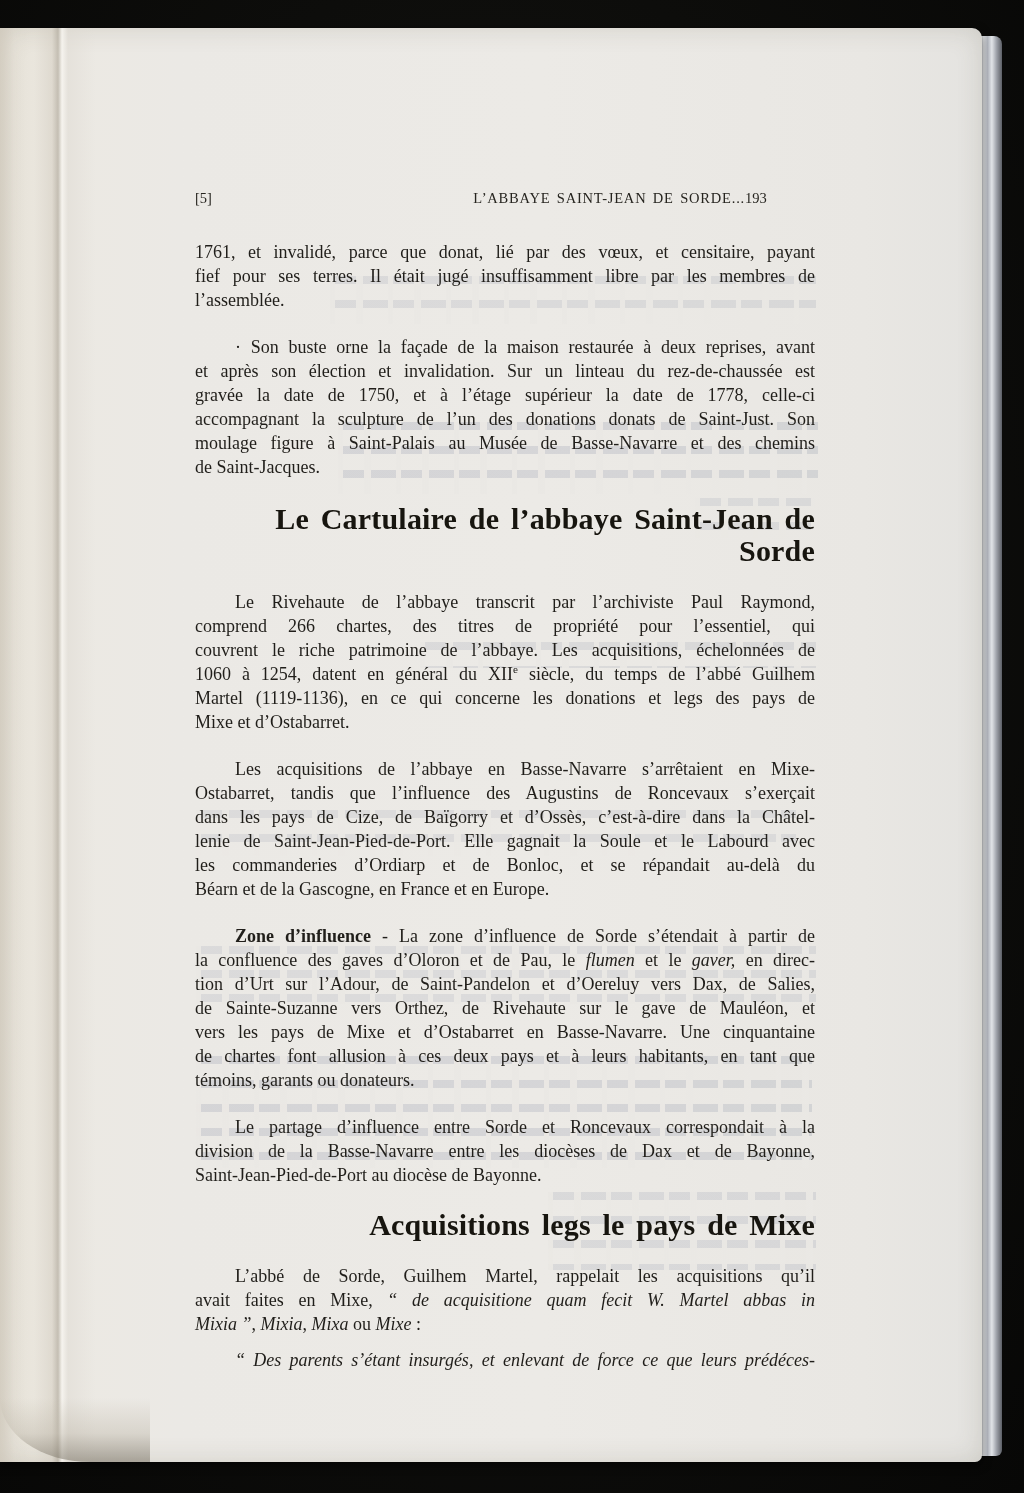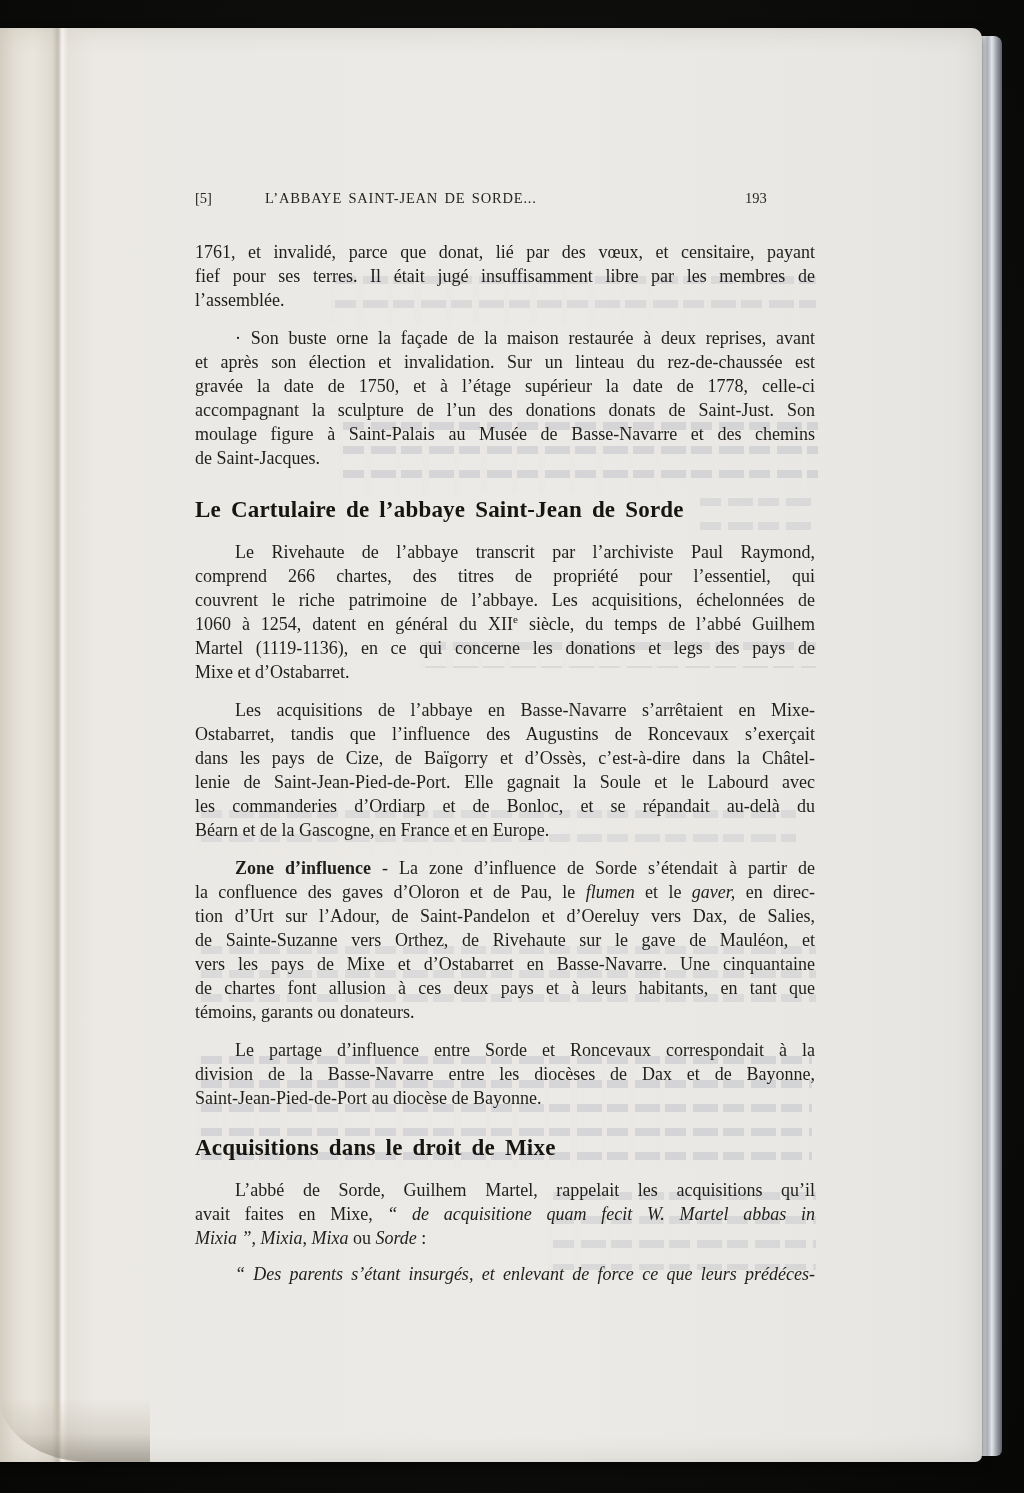--- a/index.html
+++ b/index.html
@@ -44,31 +44,31 @@
     filter:blur(.7px);
   }
   
   .content{
     position:absolute;left:195px;top:190px;width:620px;color:#201e1a;
   }
   .pageheader{
     display:grid;grid-template-columns:70px 1fr 70px;align-items:baseline;
     font-size:14.5px;margin-bottom:33px;color:#26241f;
   }
-  .pageheader .rt{text-align:left;letter-spacing:.8px;word-spacing:2px;}
+  .pageheader .rt{text-align:right;letter-spacing:.8px;word-spacing:2px;}
   .pageheader .pn{text-align:left;}
   .doc{font-size:18px;line-height:24px;}
-  .para{margin:14px 0 0 0;}
+  .para{margin:23px 0 0 0;}
   .line{text-align:justify;text-align-last:justify;}
   .line.last{text-align-last:left;}
   .para.ind .line:first-child{text-indent:40px;}
   .para.gap{margin-top:12px;}
   h2.sec{
-    font-size:23px;line-height:32px;font-weight:bold;color:#17150f;
-    margin:24px 0 9px 0;word-spacing:4px;letter-spacing:.2px;
+    font-size:30px;line-height:32px;font-weight:bold;color:#17150f;
+    margin:24px 0 9px 0;word-spacing:4px;letter-spacing:.2px;text-align:right;
   }
   h2.sec.s2{margin-top:22px;}
   .doc i{font-style:italic;}
   .doc b{font-weight:bold;}
   .doc sup{font-size:.62em;vertical-align:super;line-height:0;}
 </style>
 </head>
 <body>
 
 <div class="scene">
@@ -132,24 +132,24 @@
           <div class="line">de Sainte-Suzanne vers Orthez, de Rivehaute sur le gave de Mauléon, et</div>
           <div class="line">vers les pays de Mixe et d’Ostabarret en Basse-Navarre. Une cinquantaine</div>
           <div class="line">de chartes font allusion à ces deux pays et à leurs habitants, en tant que</div>
           <div class="line last">témoins, garants ou donateurs.</div>
         </div>
         <div class="para ind">
           <div class="line">Le partage d’influence entre Sorde et Roncevaux correspondait à la</div>
           <div class="line">division de la Basse-Navarre entre les diocèses de Dax et de Bayonne,</div>
           <div class="line last">Saint-Jean-Pied-de-Port au diocèse de Bayonne.</div>
         </div>
-        <h2 class="sec s2">Acquisitions dans le droit de Mixe</h2>
+        <h2 class="sec s2">Acquisitions legs le pays de Mixe</h2>
         <div class="para ind">
           <div class="line">L’abbé de Sorde, Guilhem Martel, rappelait les acquisitions qu’il</div>
           <div class="line">avait faites en Mixe, <i>“ de acquisitione quam fecit W. Martel abbas in</i></div>
-          <div class="line last"><i>Mixia ”</i>, <i>Mixia</i>, <i>Mixa</i> ou <i>Sorde</i> :</div>
+          <div class="line last"><i>Mixia ”</i>, <i>Mixia</i>, <i>Mixa</i> ou <i>Mixe</i> :</div>
         </div>
         <div class="para ind gap">
           <div class="line"><i>“ Des parents s’étant insurgés, et enlevant de force ce que leurs prédéces-</i></div>
         </div>
       </div>
   </div>
 </div>
 
 </body></html>

